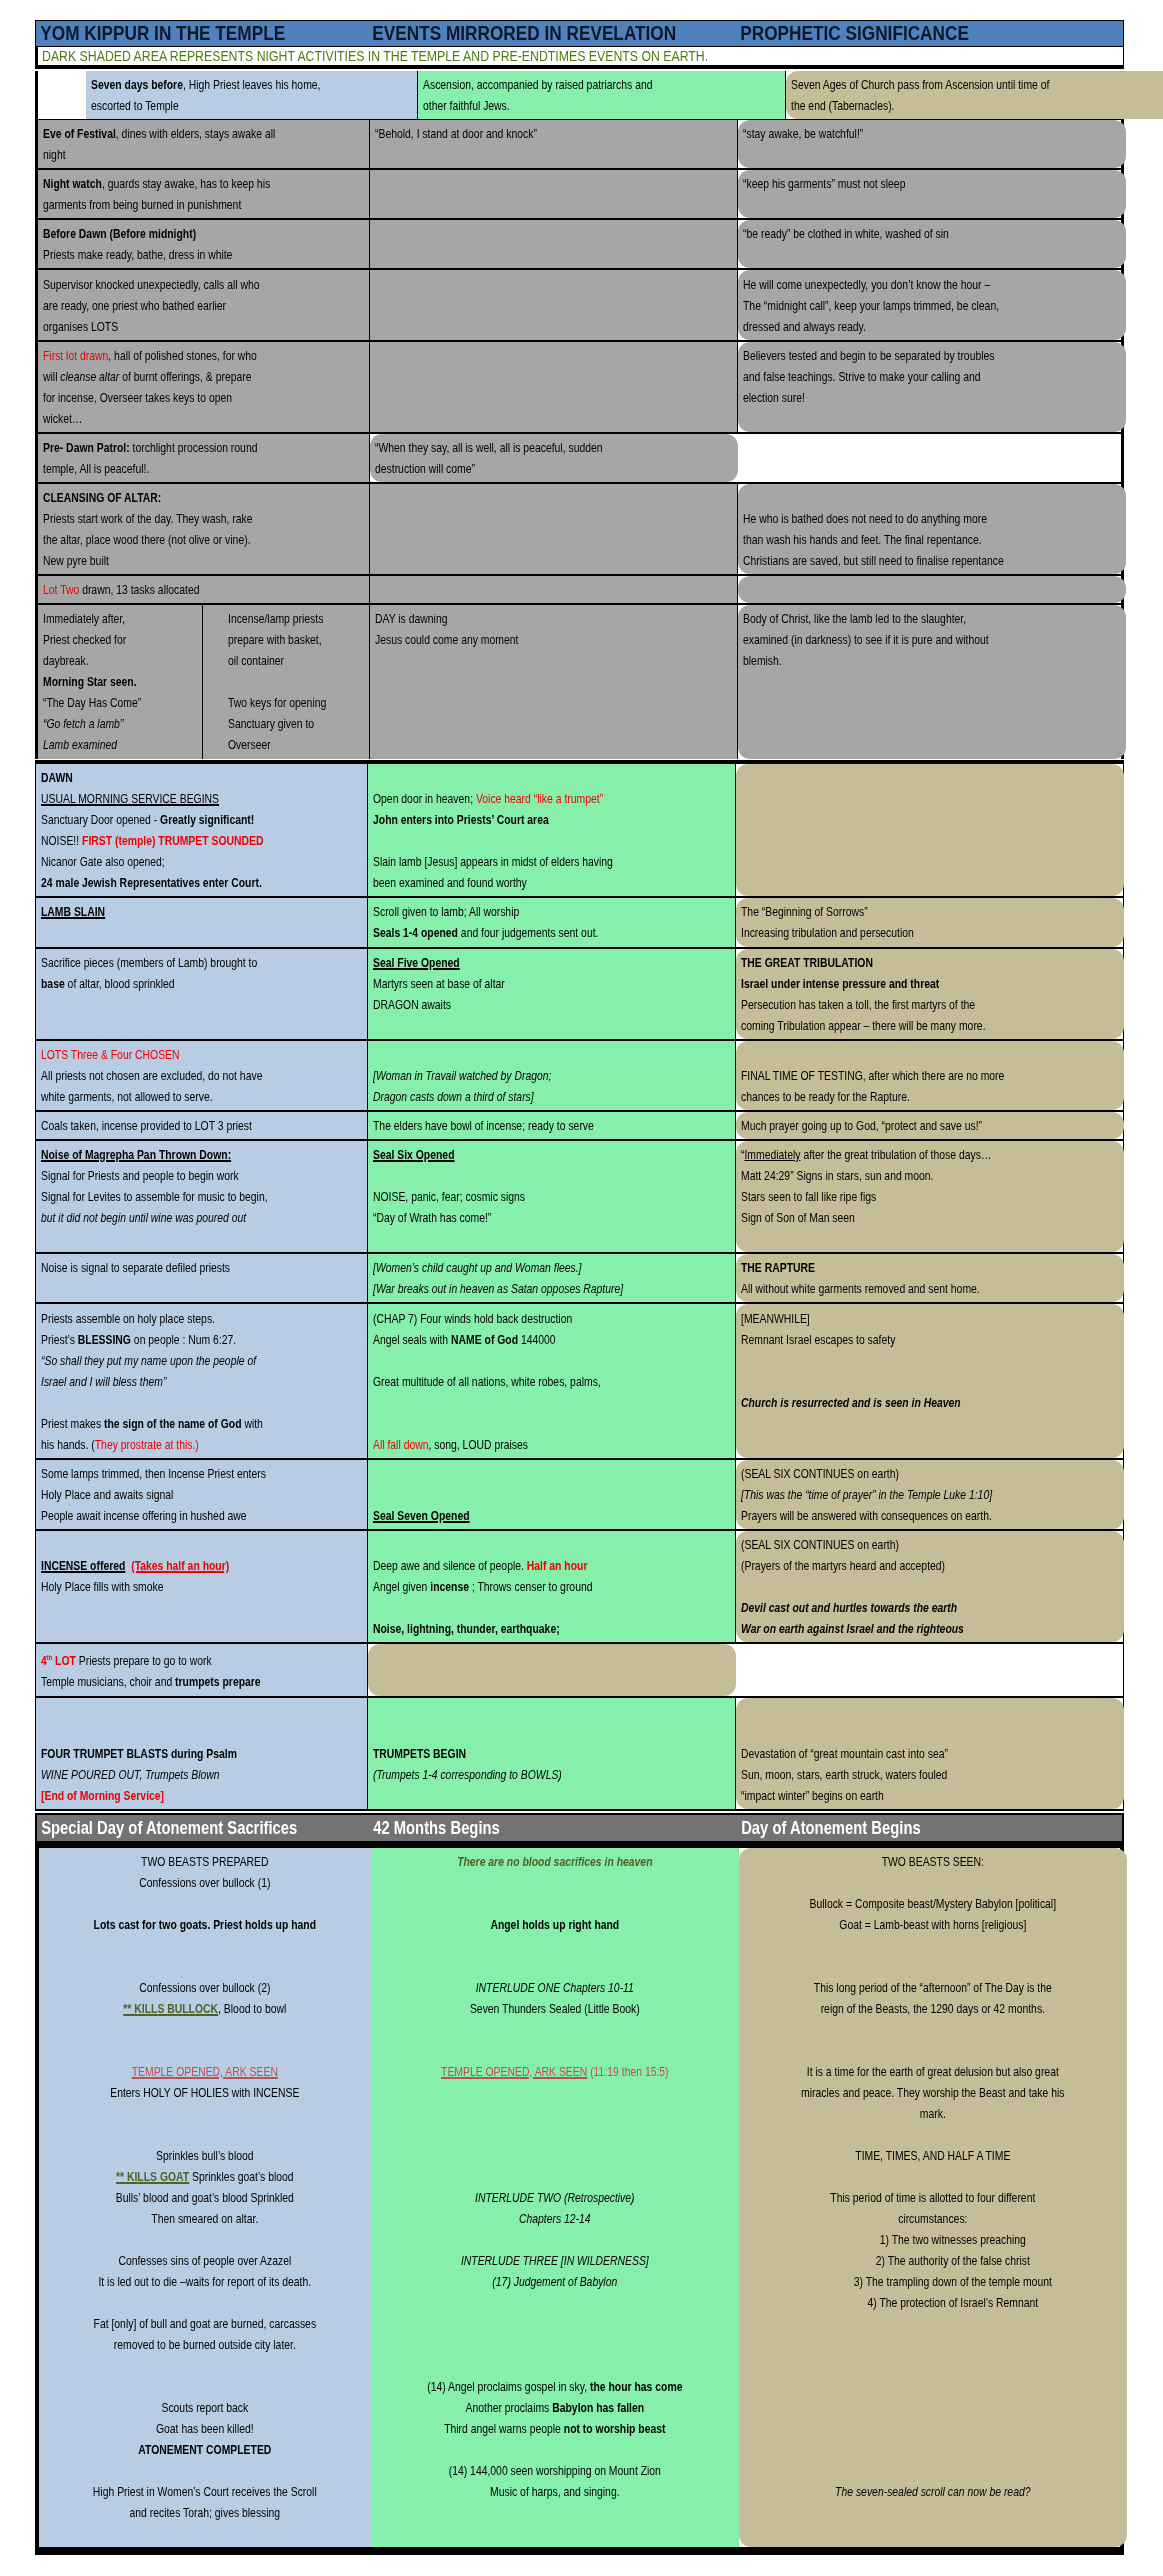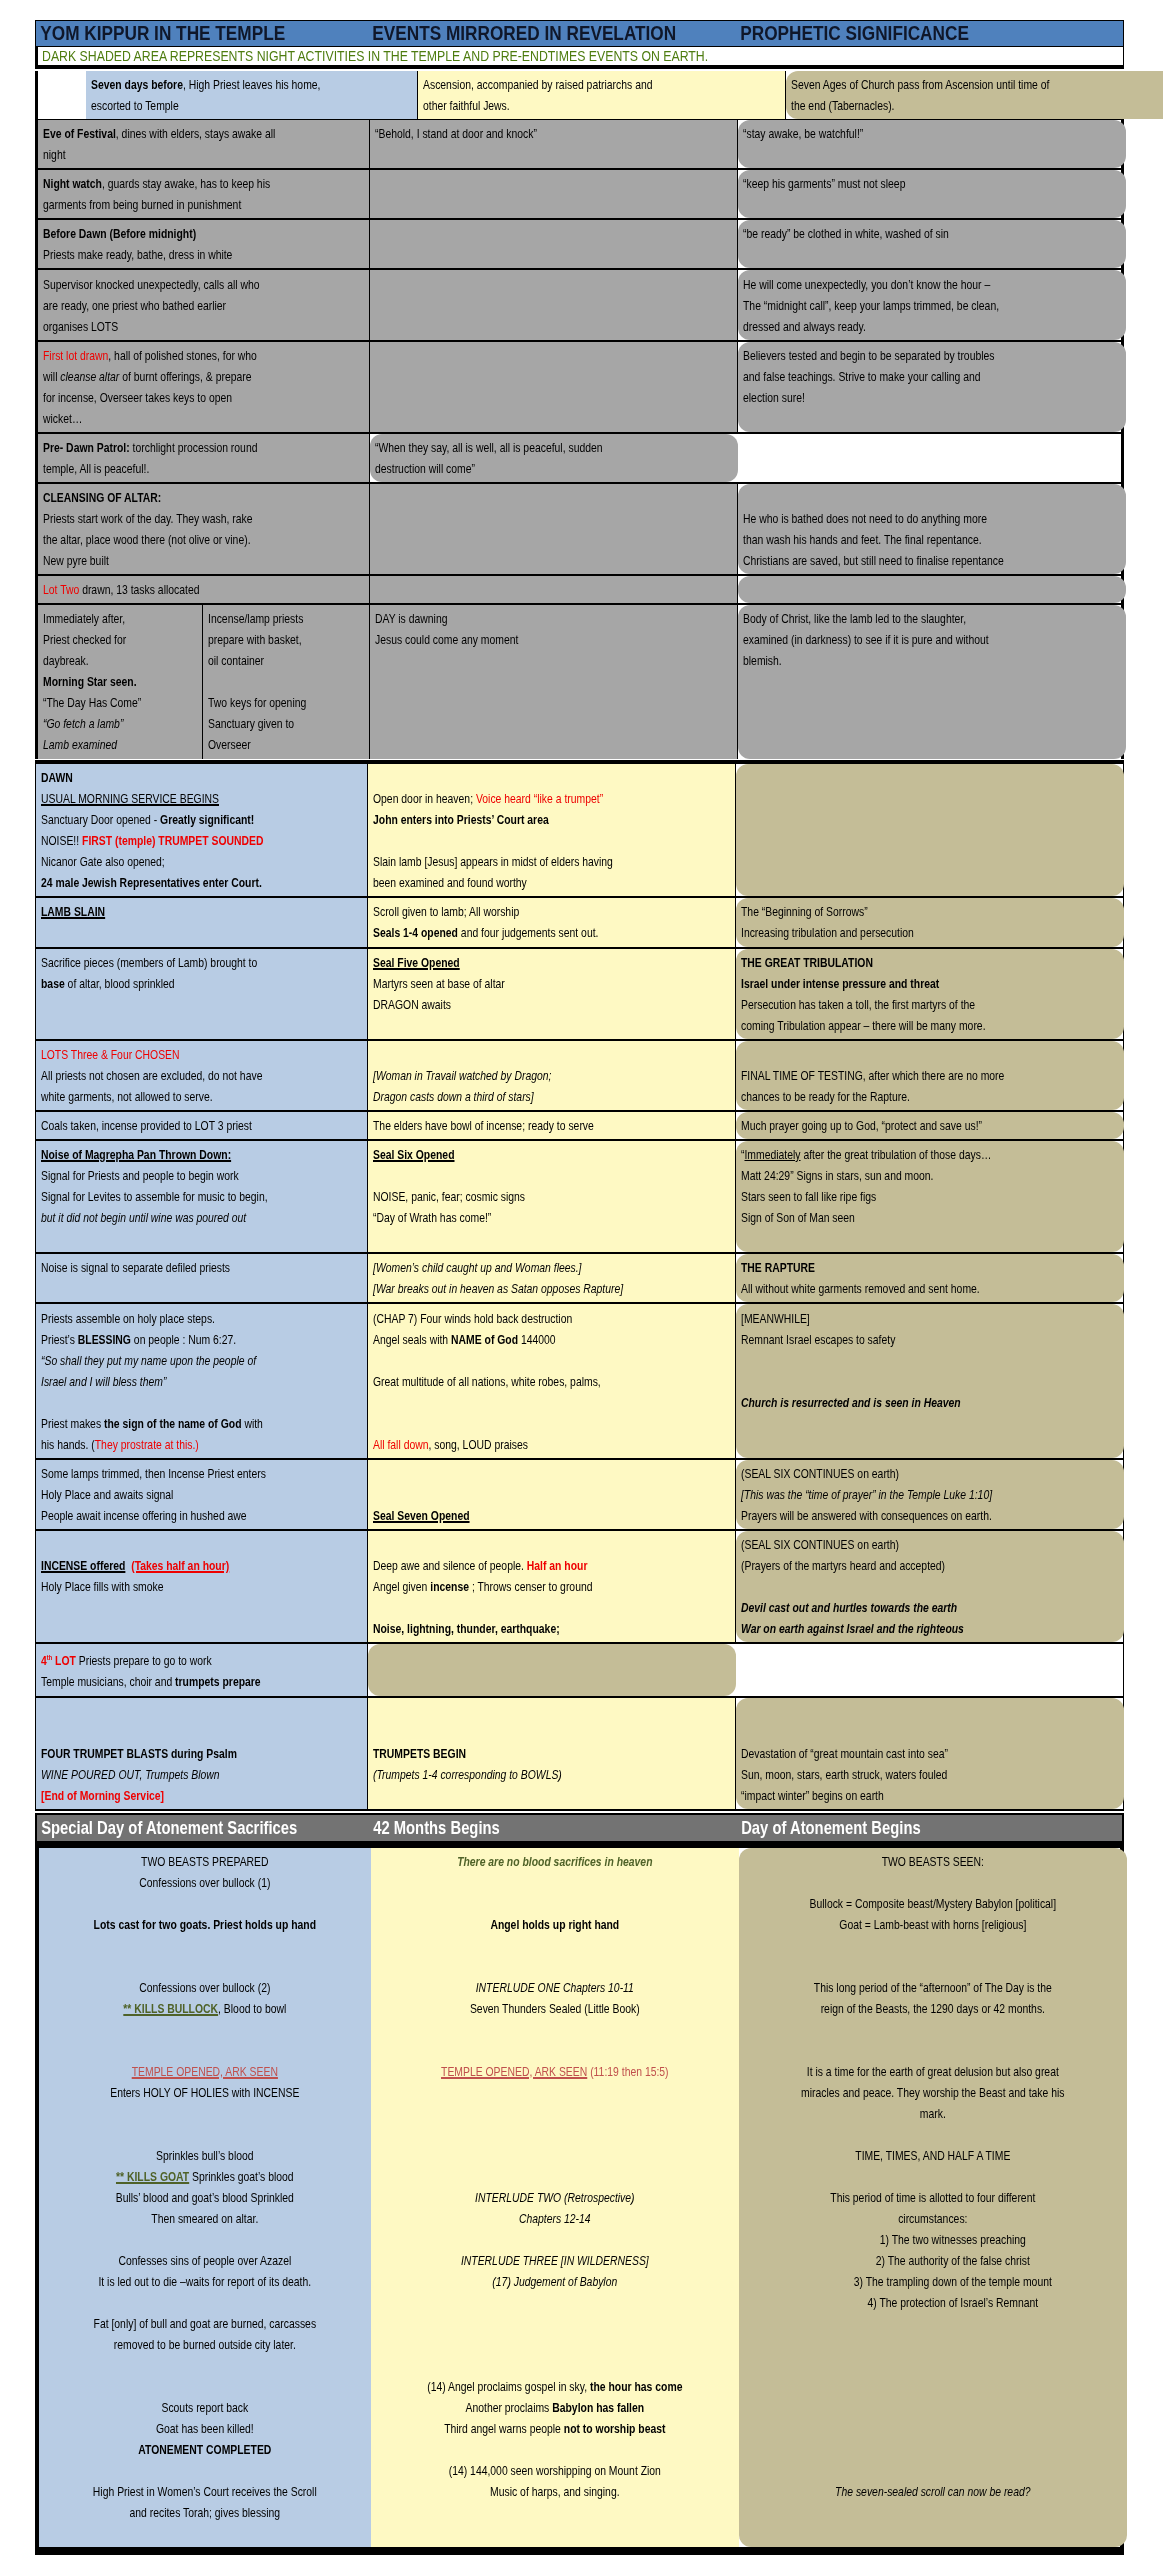--- a/index.html
+++ b/index.html
@@ -14,24 +14,24 @@
             height:18.5px; line-height:18.5px; padding-left:4.1px; }
   .notice span { display:inline-block; transform:scaleX(0.82); transform-origin:left center; white-space:nowrap; }
   .gap { height:4.1px; background:#000; }
   .thin-white { height:1.5px; background:#fff; }
   .block { border-left:3.1px solid #000; border-right:3.1px solid #000; }
   .row { display:grid; grid-template-columns:332px 368px 388px; border-bottom:2.6px solid #000; }
   .row.thin { border-bottom:0.5px solid #000;padding-left:48px; }
   .cell { padding:3.1px 5.2px; font-size:13px; line-height:21px; border-right:1px solid #000; box-sizing:border-box; overflow:hidden; }
   .cell:last-child { border-right:none;border-radius:12px; }
   .cell .ln { display:block; white-space:nowrap; transform:scaleX(0.80); transform-origin:left center; width:125%; min-height:21px; }
-  .blue { background:#b8cce4; } .peach { background:#fef9c3; } .tan { background:#c4bd97; } .gray { background:#a6a6a6; }
+  .blue { background:#b8cce4; } .peach { background:#86efac; } .tan { background:#c4bd97; } .gray { background:#a6a6a6; }
   .sub2 { display:grid; grid-template-columns:165px 167px; padding:0; }
   .sub2 > div { padding:3.1px 5.2px; border-right:1px solid #000; }
-  .sub2 > div:last-child { border-right:none; }
+  .sub2 > div:last-child { border-right:none;margin-left:20px; }
   .red { color:#e00; } .green { color:#4f6228; } .rose { color:#c0504d; }
   .b { font-weight:bold; } .i { font-style:italic; } .u { text-decoration:underline; text-decoration-thickness:1.5px; }
   .sect { display:grid; grid-template-columns:332px 368px 388px; background:#737373; color:#fff; font-weight:bold;
           font-size:18.5px; height:26px; align-items:center; border:2.6px solid #000; }
   .sect span { padding-left:5.2px; white-space:nowrap; transform:scaleX(0.8); transform-origin:left center; }
   .list { padding-left:25px; }
 </style>
 </head>
 <body>
 

